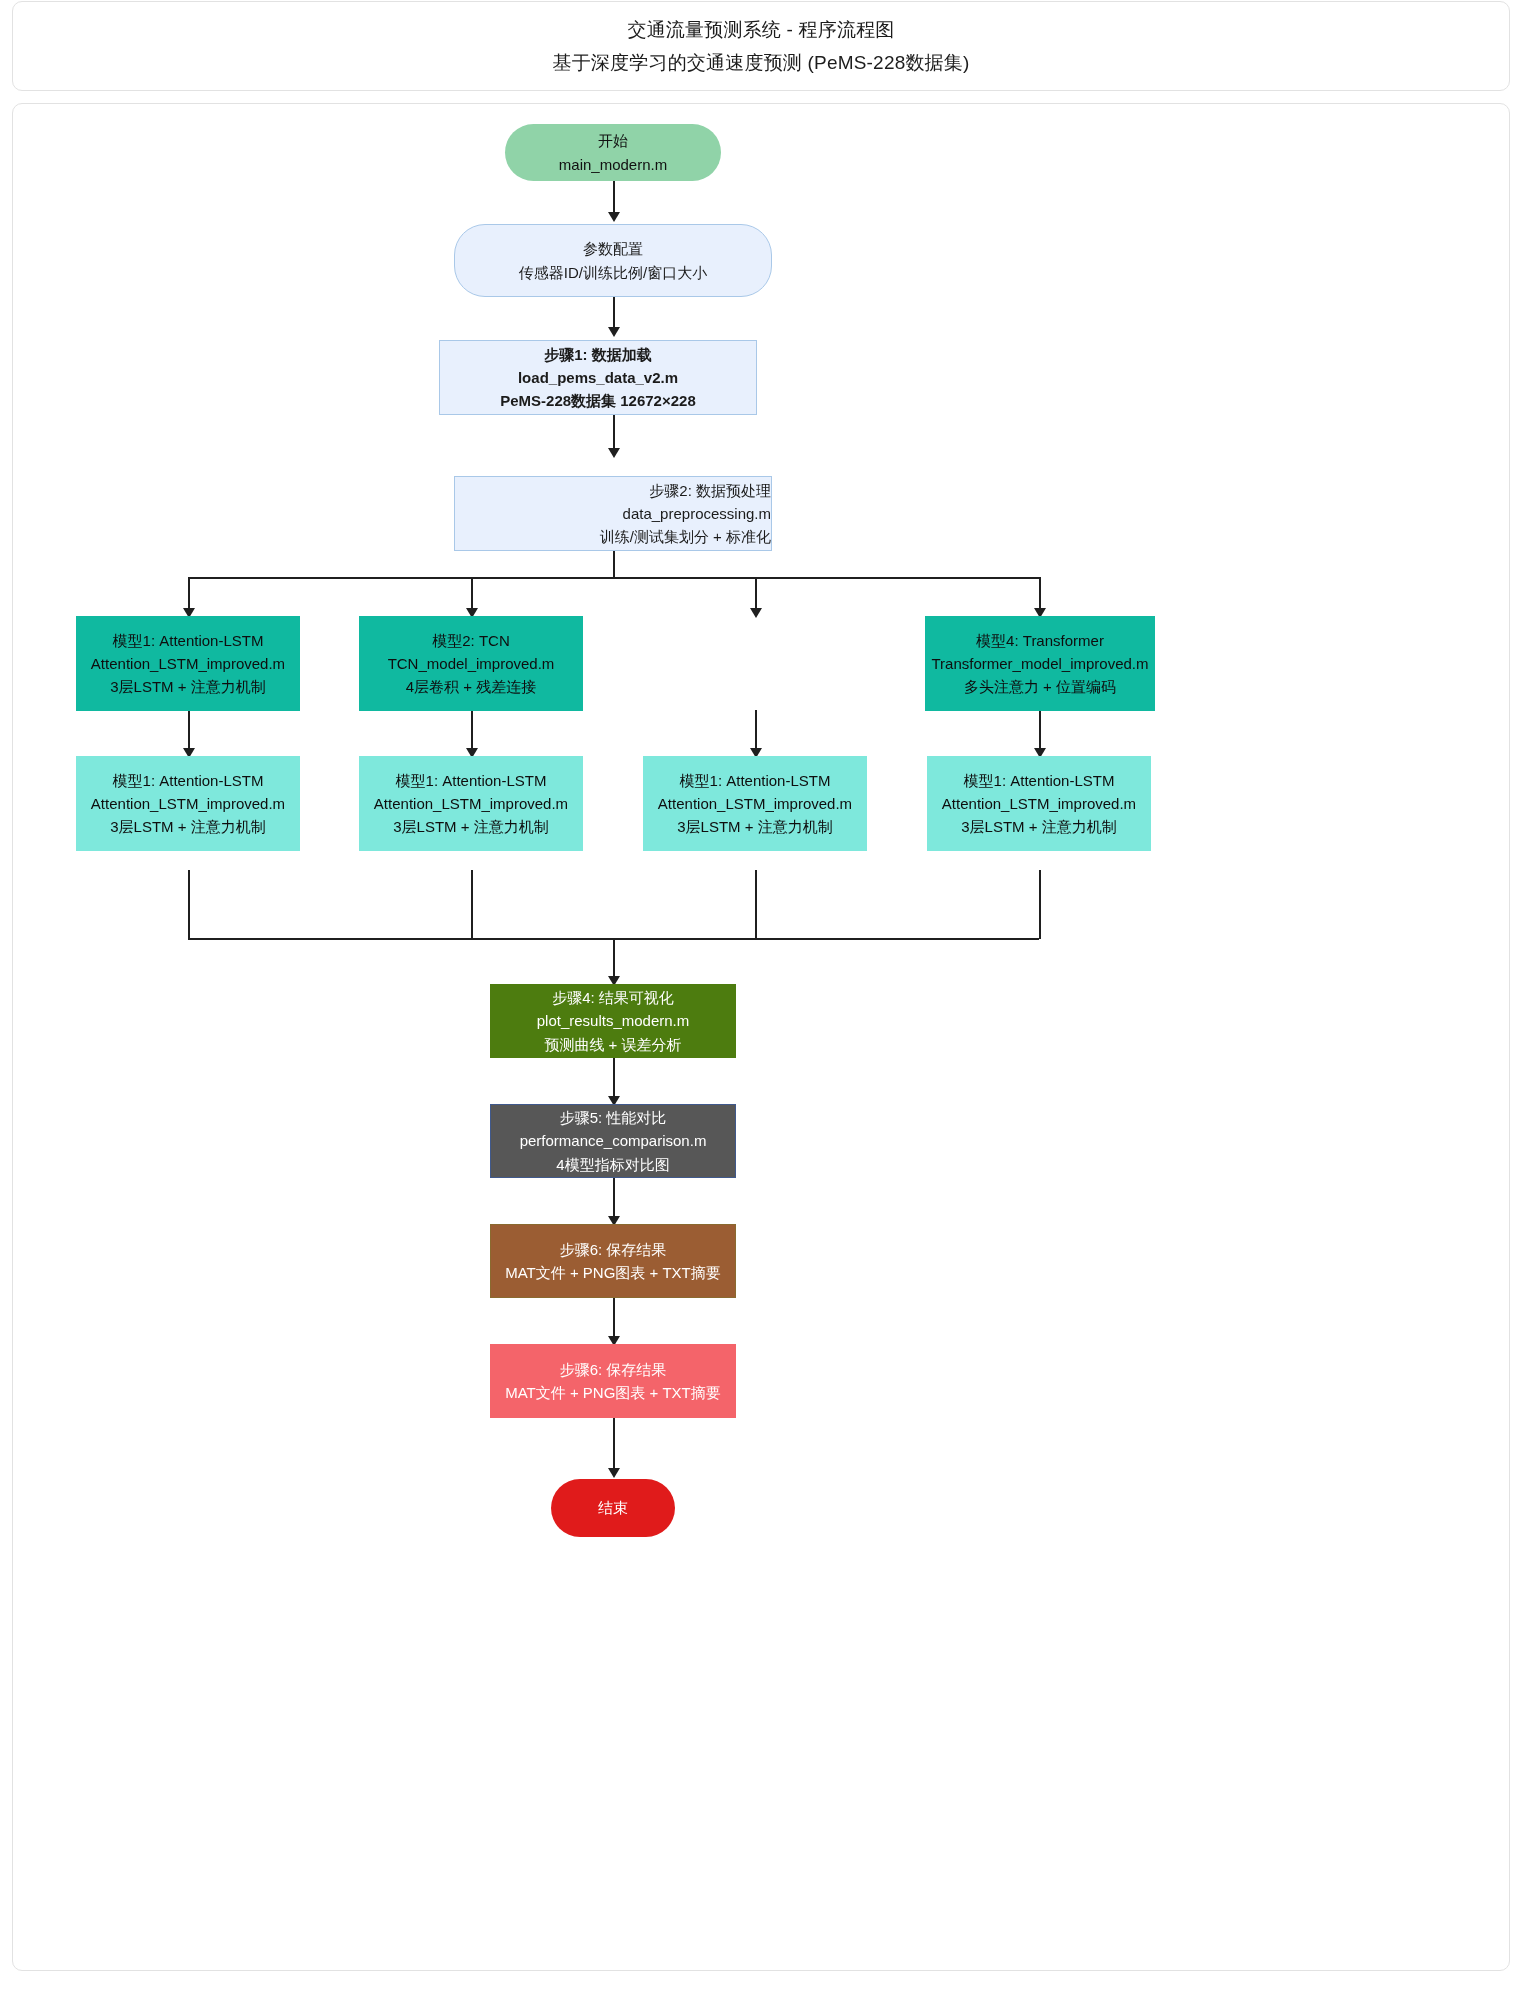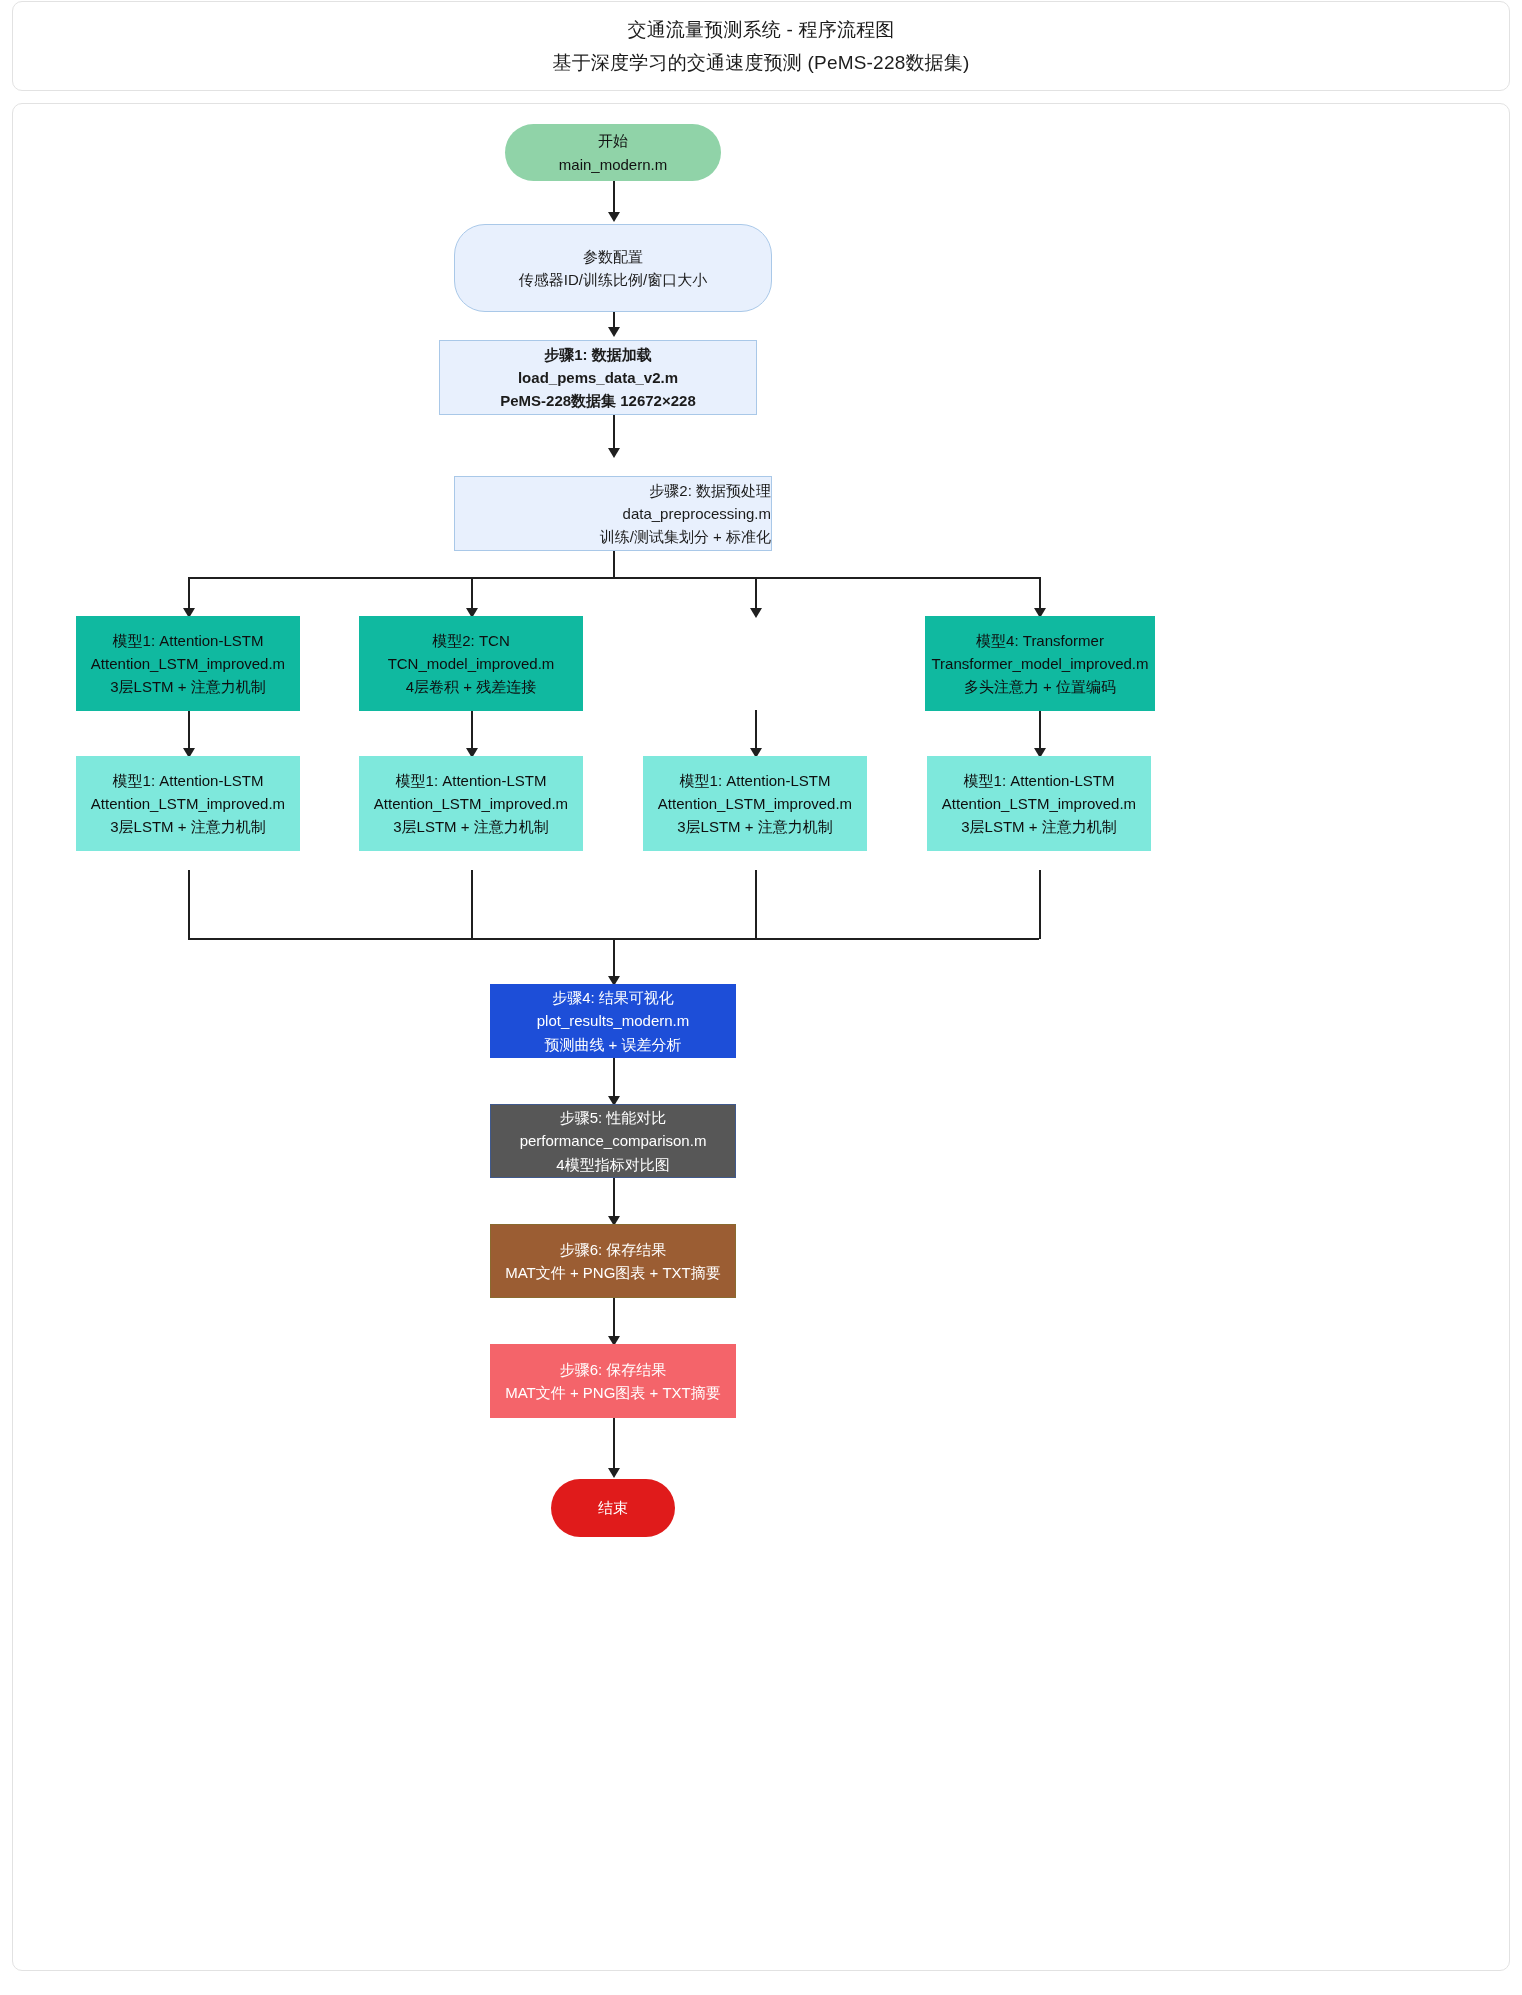--- a/index.html
+++ b/index.html
@@ -79,21 +79,21 @@
   }
   .n-model {
     background: #10b9a0;
     color: #0e0e0e;
   }
   .n-train {
     background: #7ee8dc;
     color: #0e0e0e;
   }
   .n-viz {
-    background: #1d4ed8;
+    background: #4d7c0f;
     color: #ffffff;
   }
   .n-perf {
     background: #575757;
     border: 1px solid #40598c;
     color: #ffffff;
   }
   .n-save {
     background: #9b5d33;
     border: 1px solid #8a6a2f;
@@ -175,21 +175,21 @@
     <div class="arrow" style="left:594.8px; top:1232px;"></div>
 
     <div class="edge v" style="left:600px; top:1314px; height:52px;"></div>
     <div class="arrow" style="left:594.8px; top:1364px;"></div>
 
     <div class="node n-stadium n-start" style="left:492px; top:20px; width:216px; height:57px;">
       <span class="ln">开始</span>
       <span class="ln">main_modern.m</span>
     </div>
 
-    <div class="node n-process" style="left:441px; top:120px; width:318px; height:88px;border-radius:31px;">
+    <div class="node n-process" style="left:441px; top:120px; width:318px; height:73px;border-radius:31px;">
       <span class="ln">参数配置</span>
       <span class="ln">传感器ID/训练比例/窗口大小</span>
     </div>
 
     <div class="node n-process" style="left:426px; top:236px; width:318px; height:75px;font-weight:bold;">
       <span class="ln">步骤1: 数据加载</span>
       <span class="ln">load_pems_data_v2.m</span>
       <span class="ln">PeMS-228数据集 12672×228</span>
     </div>
 

